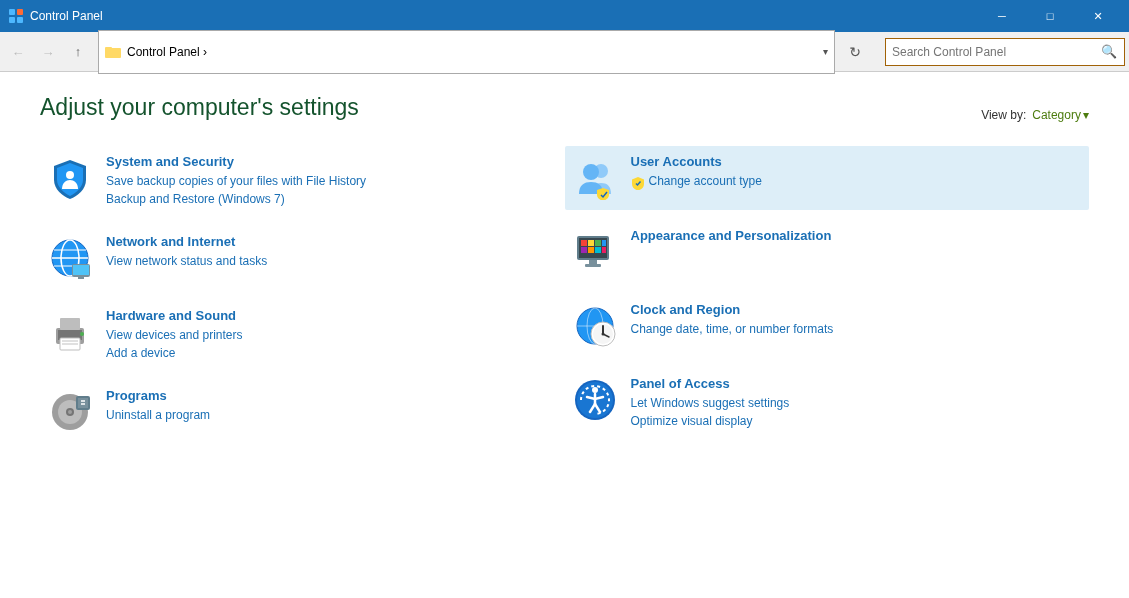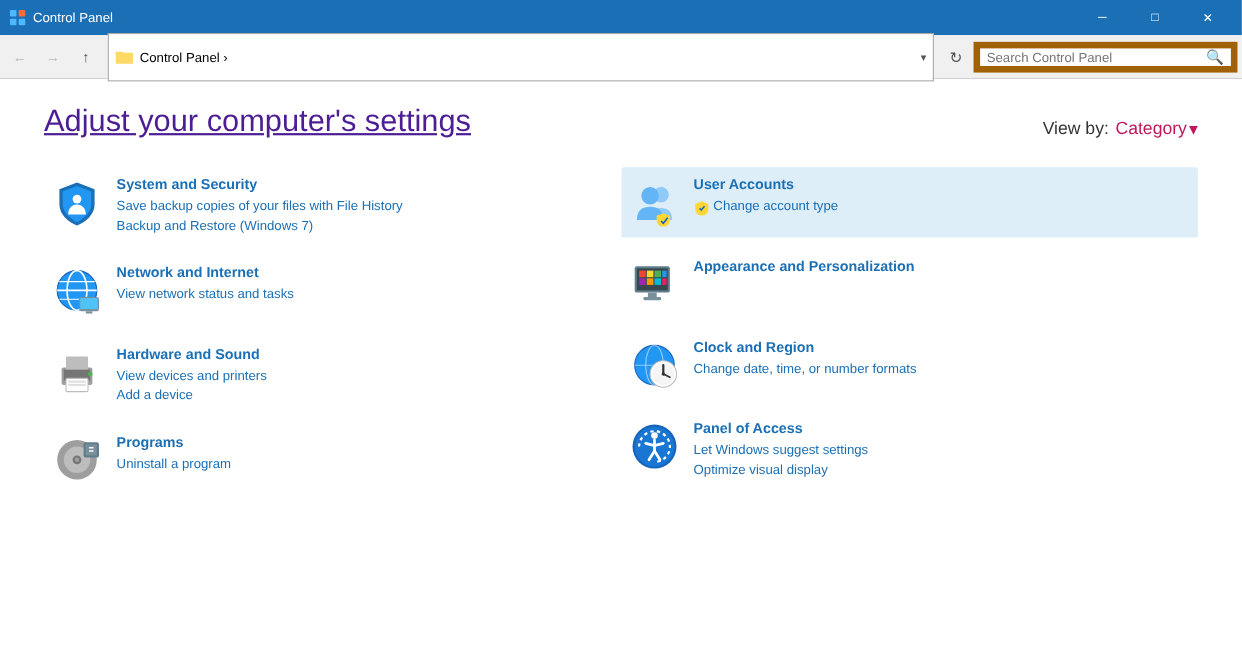--- a/index.html
+++ b/index.html
@@ -112,25 +112,26 @@
       align-items: center;
       justify-content: center;
       color: #555;
       font-size: 14px;
       border-radius: 2px;
     }
     .search-box {
       height: 28px;
       width: 240px;
       background: white;
-      border: 6px solid #a16207;
+      border: 1px solid #a16207;
       display: flex;
       align-items: center;
       padding: 0 6px;
       gap: 4px;
+      margin-left: 14px;
     }
     .search-input {
       border: none;
       outline: none;
       font-size: 12px;
       color: #999;
       flex: 1;
       background: transparent;
     }
     .search-icon-span {
@@ -145,36 +146,35 @@
       height: calc(598px - 32px - 40px);
       overflow-y: auto;
     }
     .top-row {
       display: flex;
       align-items: center;
       justify-content: space-between;
       margin-bottom: 24px;
     }
     .page-title {
-      font-size: 28px;
-      color: #4c1d95;
+      font-size: 23px;
+      color: #14532d;
       font-weight: 300;
-      text-decoration: underline;
     }
     .view-by {
       display: flex;
       align-items: center;
       gap: 6px;
-      font-size: 16px;
+      font-size: 12px;
       color: #333;
       margin-top: 16px;
     }
     .view-by-label { color: #333; }
     .view-by-value {
-      color: #be185d;
+      color: #4d7c0f;
       cursor: pointer;
       display: flex;
       align-items: center;
       gap: 2px;
     }
 
     
     .items-grid {
       display: grid;
       grid-template-columns: 1fr 1fr;

